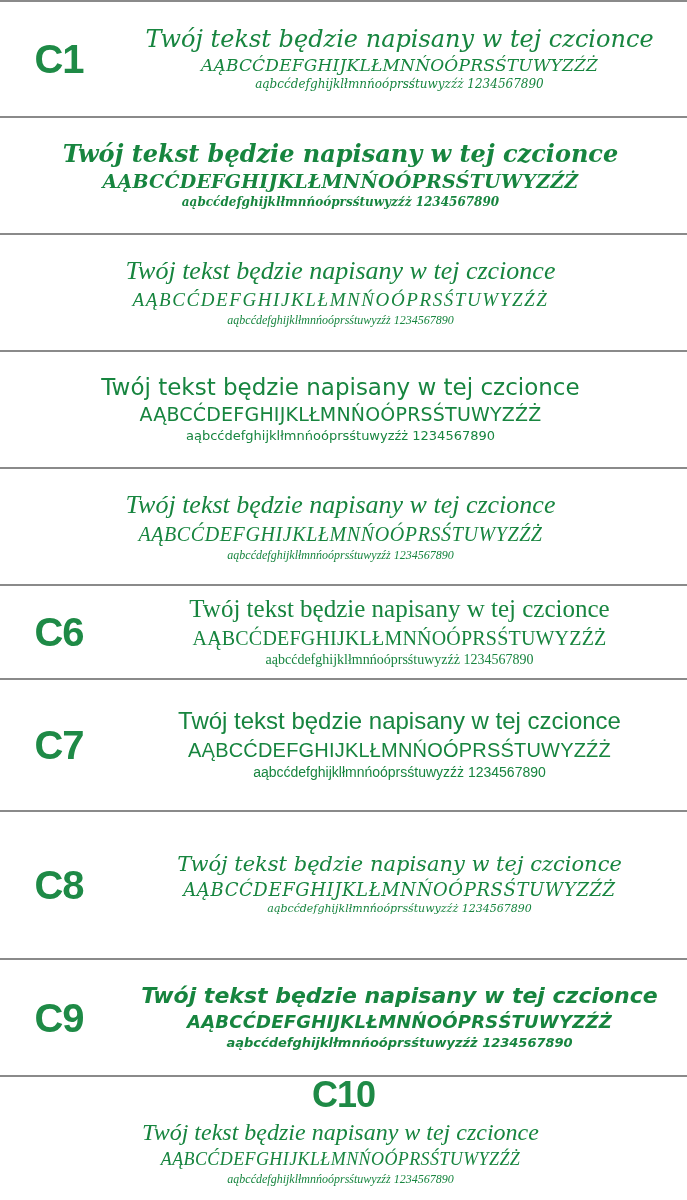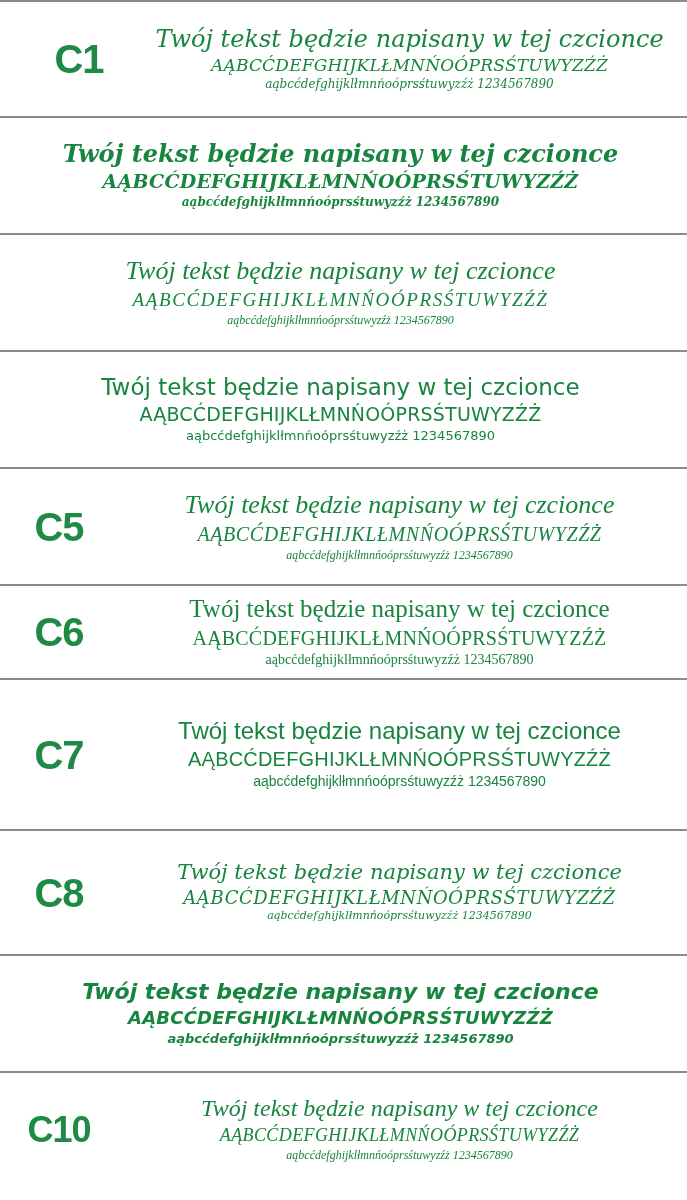--- a/index.html
+++ b/index.html
@@ -22,24 +22,24 @@
   .font-row {
     display: flex;
     align-items: center;
     box-sizing: border-box;
     width: 100%;
     border-bottom: 2px solid #8a8a8a;
     padding: 0;
   }
   .font-row.first {
     border-top: 2px solid #8a8a8a;
-    padding-left: 20px;
   }
   .font-row.last {
     border-bottom: none;
+    flex-direction: column;
   }
   .code-cell {
     width: 118px;
     min-width: 118px;
     text-align: center;
     color: #1e8a46;
     font-family: "Liberation Sans", sans-serif;
     font-weight: bold;
     font-size: 40px;
     letter-spacing: -1px;
@@ -156,56 +156,56 @@
 
   <div class="font-row s-c4" style="height:117px">
     <div class="samples-cell">
       <div class="line1">Twój tekst będzie napisany w tej czcionce</div>
       <div class="line2">AĄBCĆDEFGHIJKLŁMNŃOÓPRSŚTUWYZŹŻ</div>
       <div class="line3">aąbcćdefghijklłmnńoóprsśtuwyzźż 1234567890</div>
     </div>
   </div>
 
   <div class="font-row s-c5" style="height:117px">
-    <div class="code-cell">C5</div>
     <div class="samples-cell">
       <div class="line1">Twój tekst będzie napisany w tej czcionce</div>
       <div class="line2">AĄBCĆDEFGHIJKLŁMNŃOÓPRSŚTUWYZŹŻ</div>
       <div class="line3">aąbcćdefghijklłmnńoóprsśtuwyzźż 1234567890</div>
     </div>
   </div>
 
   <div class="font-row s-c6" style="height:94px">
     <div class="code-cell">C6</div>
     <div class="samples-cell">
       <div class="line1">Twój tekst będzie napisany w tej czcionce</div>
       <div class="line2">AĄBCĆDEFGHIJKLŁMNŃOÓPRSŚTUWYZŹŻ</div>
       <div class="line3">aąbcćdefghijklłmnńoóprsśtuwyzźż 1234567890</div>
     </div>
   </div>
 
-  <div class="font-row s-c7" style="height:151px">
+  <div class="font-row s-c7" style="height:132px">
     <div class="code-cell">C7</div>
     <div class="samples-cell">
       <div class="line1">Twój tekst będzie napisany w tej czcionce</div>
       <div class="line2">AĄBCĆDEFGHIJKLŁMNŃOÓPRSŚTUWYZŹŻ</div>
       <div class="line3">aąbcćdefghijklłmnńoóprsśtuwyzźż 1234567890</div>
     </div>
   </div>
 
-  <div class="font-row s-c8" style="height:125px">
+  <div class="font-row s-c8" style="height:148px">
     <div class="code-cell">C8</div>
     <div class="samples-cell">
       <div class="line1">Twój tekst będzie napisany w tej czcionce</div>
       <div class="line2">AĄBCĆDEFGHIJKLŁMNŃOÓPRSŚTUWYZŹŻ</div>
       <div class="line3">aąbcćdefghijklłmnńoóprsśtuwyzźż 1234567890</div>
     </div>
   </div>
 
   <div class="font-row s-c9" style="height:117px">
+    <div class="code-cell">C9</div>
     <div class="samples-cell">
       <div class="line1">Twój tekst będzie napisany w tej czcionce</div>
       <div class="line2">AĄBCĆDEFGHIJKLŁMNŃOÓPRSŚTUWYZŹŻ</div>
       <div class="line3">aąbcćdefghijklłmnńoóprsśtuwyzźż 1234567890</div>
     </div>
   </div>
 
   <div class="font-row last s-c10" style="height:113px">
     <div class="code-cell small">C10</div>
     <div class="samples-cell">

